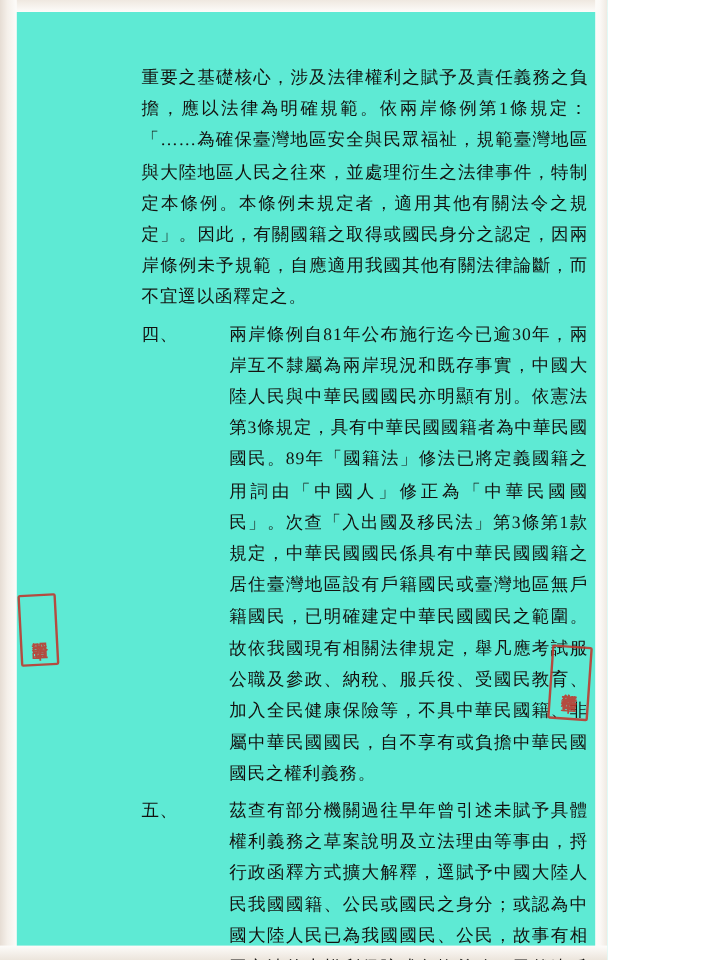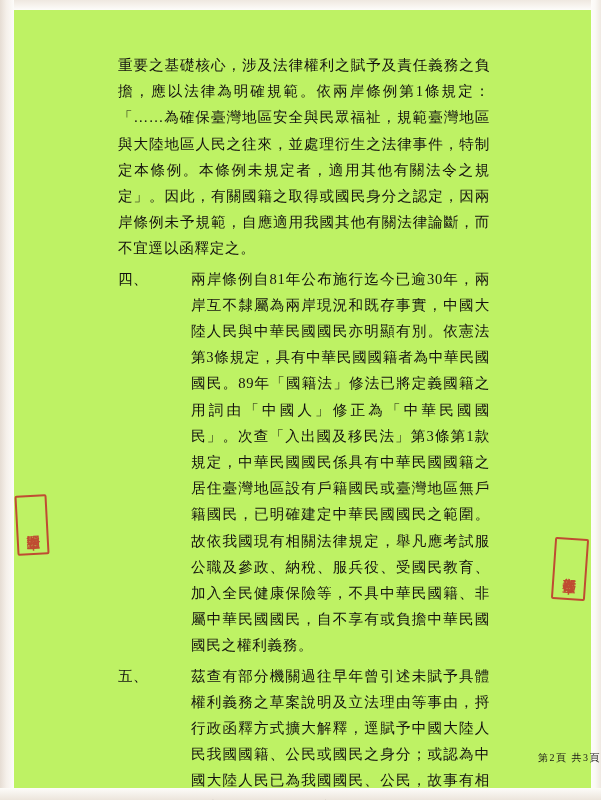--- a/index.html
+++ b/index.html
@@ -5,23 +5,23 @@
   html, body {
     margin: 0;
     padding: 0;
     background: #ffffff;
   }
   body {
     font-family: "Liberation Serif", "DejaVu Serif", serif;
   }
   .page {
     position: relative;
-    width: 601px;
+    width: 506px;
     height: 800px;
-    background: #bef264;
+    background: #5eead4;
     overflow: hidden;
   }
   
   .edge-left {
     position: absolute;
     left: 0; top: 0;
     width: 14px; height: 800px;
     background: linear-gradient(to right, #e6ddd4 0%, #f5f0ea 45%, #fdfcfa 100%);
   }
   .edge-right {

